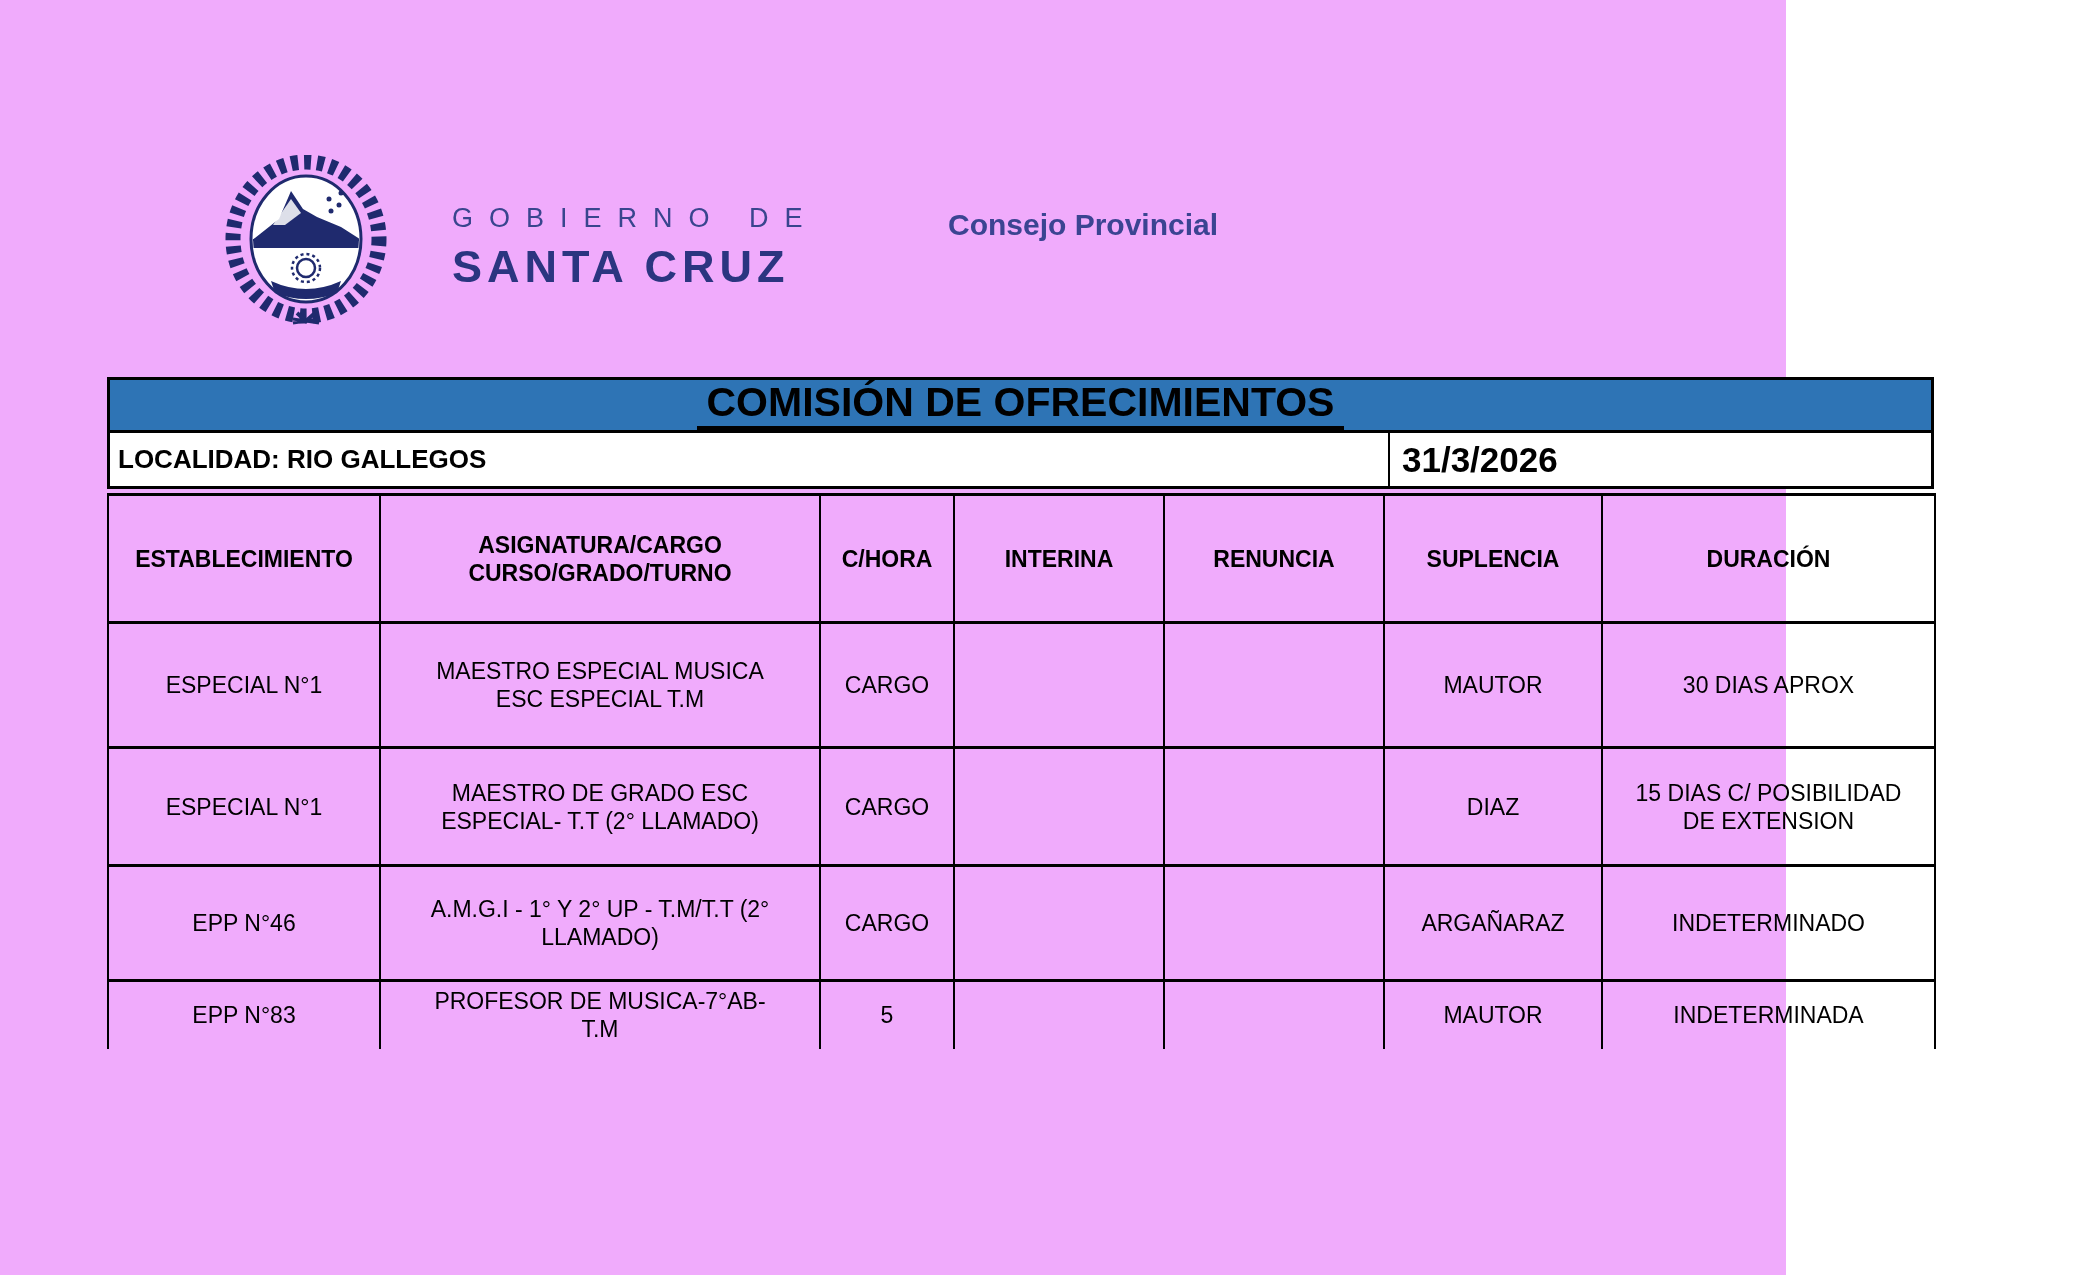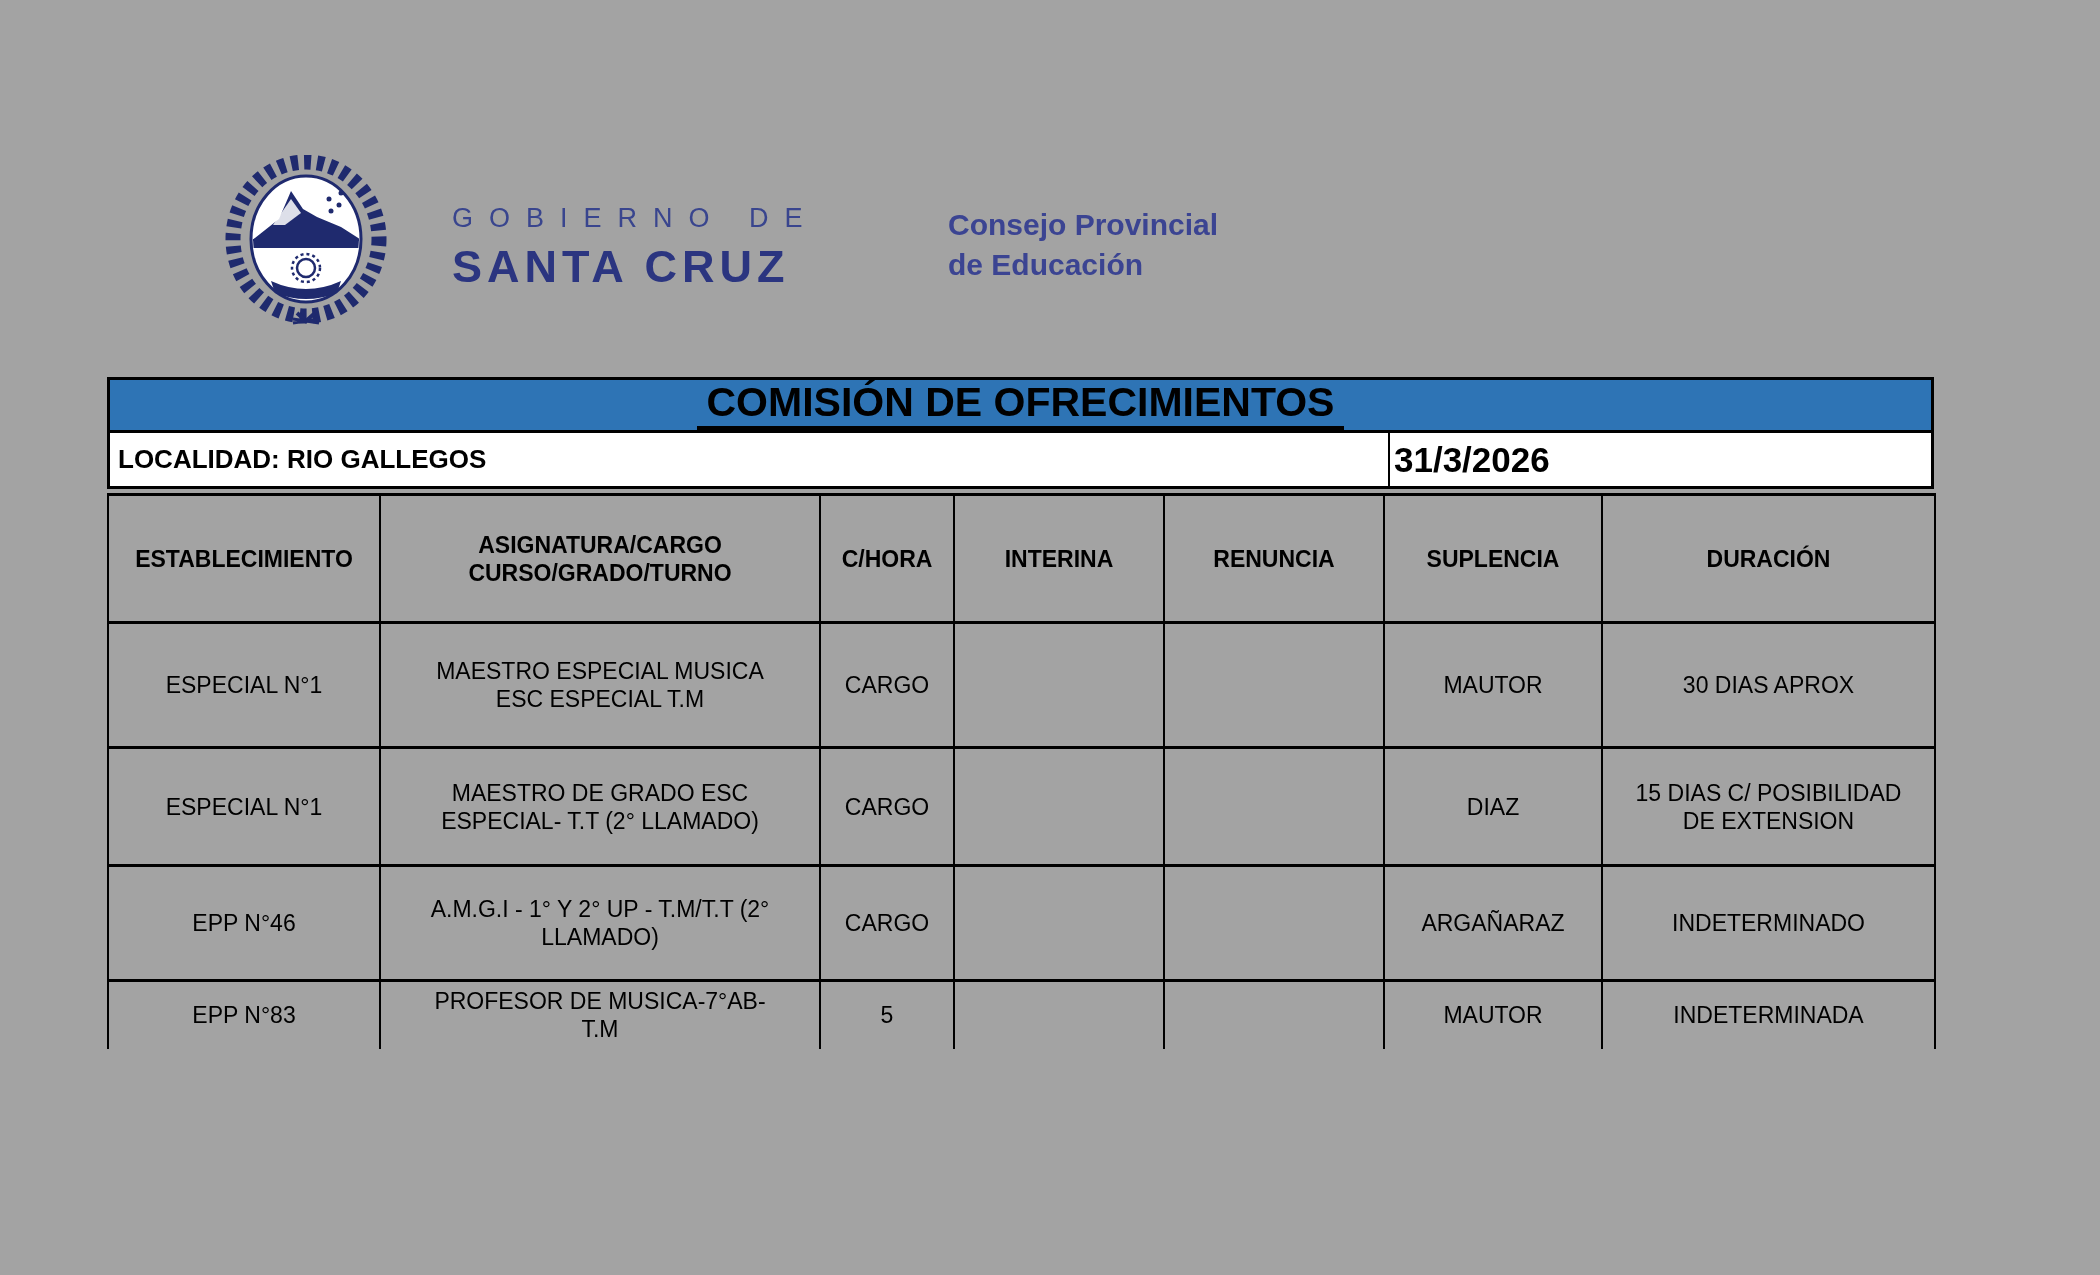--- a/index.html
+++ b/index.html
@@ -4,21 +4,21 @@
 <style>
   html,body{margin:0;padding:0;}
   body{
     width:2100px;height:1275px;
     background:#ffffff;
     font-family:"Liberation Sans", sans-serif;
     color:#000;
     position:relative;
     overflow:hidden;
   }
-  .page{position:relative;width:2100px;height:1275px;background:#a3a3a3;}
+  .page{position:relative;width:1786px;height:1275px;background:#f0abfc;}
 
   
   .letterhead{position:absolute;left:0;top:0;width:2100px;height:330px;}
   .crest{position:absolute;left:213px;top:155px;}
   .gov-block{position:absolute;left:452px;top:203px;white-space:nowrap;}
   .gov-line1{
     font-size:27px;font-weight:500;letter-spacing:16px;
     color:#39458e;line-height:30px;
   }
   .gov-line2{
@@ -60,21 +60,21 @@
     width:1280px;
     border-right:2px solid #000;
     display:flex;align-items:center;
     font-size:26px;font-weight:bold;
     padding-left:8px;
   }
   .meta-date{
     box-sizing:border-box;flex:1;
     display:flex;align-items:center;
     font-size:35px;font-weight:bold;
-    padding-left:4px;
+    padding-left:12px;
   }
 
   table.offers{
     border-collapse:collapse;
     table-layout:fixed;
     width:1827px;
     margin-top:4px;
   }
   table.offers th, table.offers td{
     box-sizing:border-box;
@@ -143,21 +143,20 @@
       <path d="M80 168 L106 164 M80 164 L106 168" fill="none" stroke="#1f2a6e" stroke-width="3"></path>
     </svg>
 
     <div class="gov-block">
       <div class="gov-line1">GOBIERNO DE</div>
       <div class="gov-line2">SANTA CRUZ</div>
     </div>
 
     <div class="council-block">
       <div class="council-line">Consejo Provincial</div>
-      <div class="council-line">de Educación</div>
     </div>
   </div>
 
   <div class="sheet">
 
     <div class="banner">
       <span class="banner-title">COMISIÓN DE OFRECIMIENTOS</span>
     </div>
 
     <div class="meta-row">

